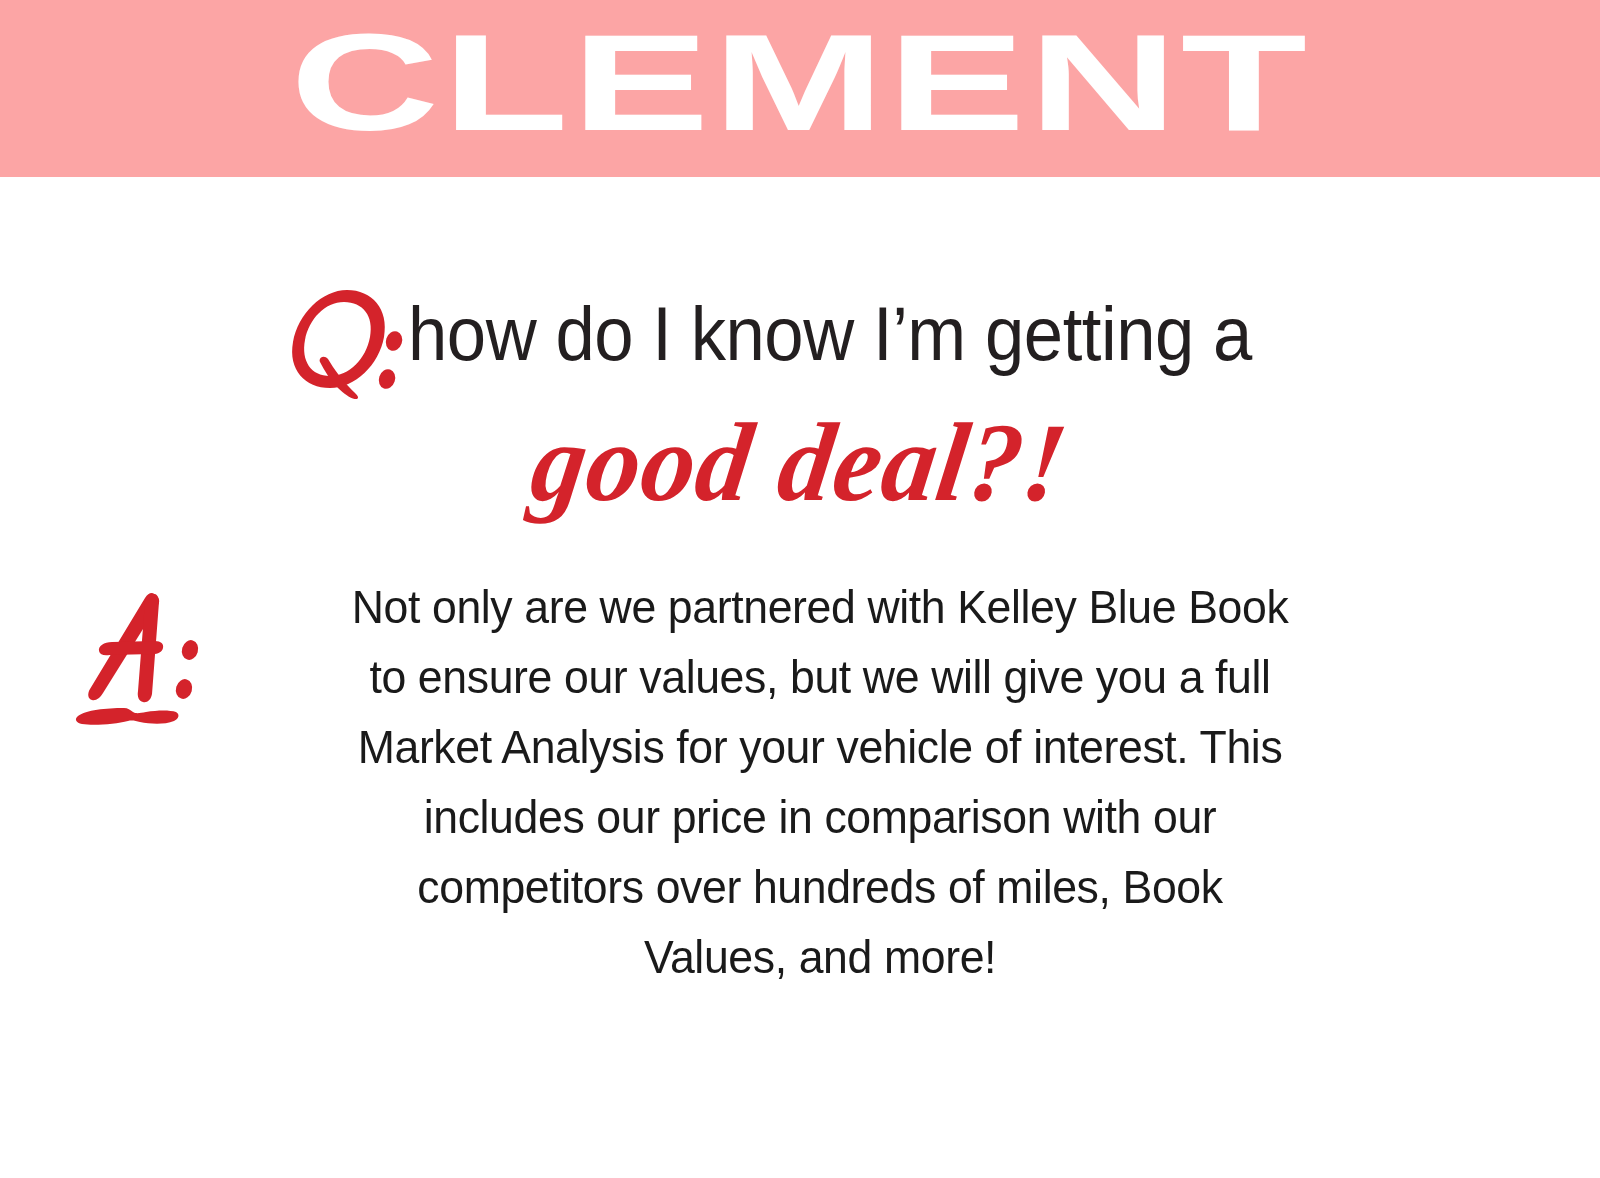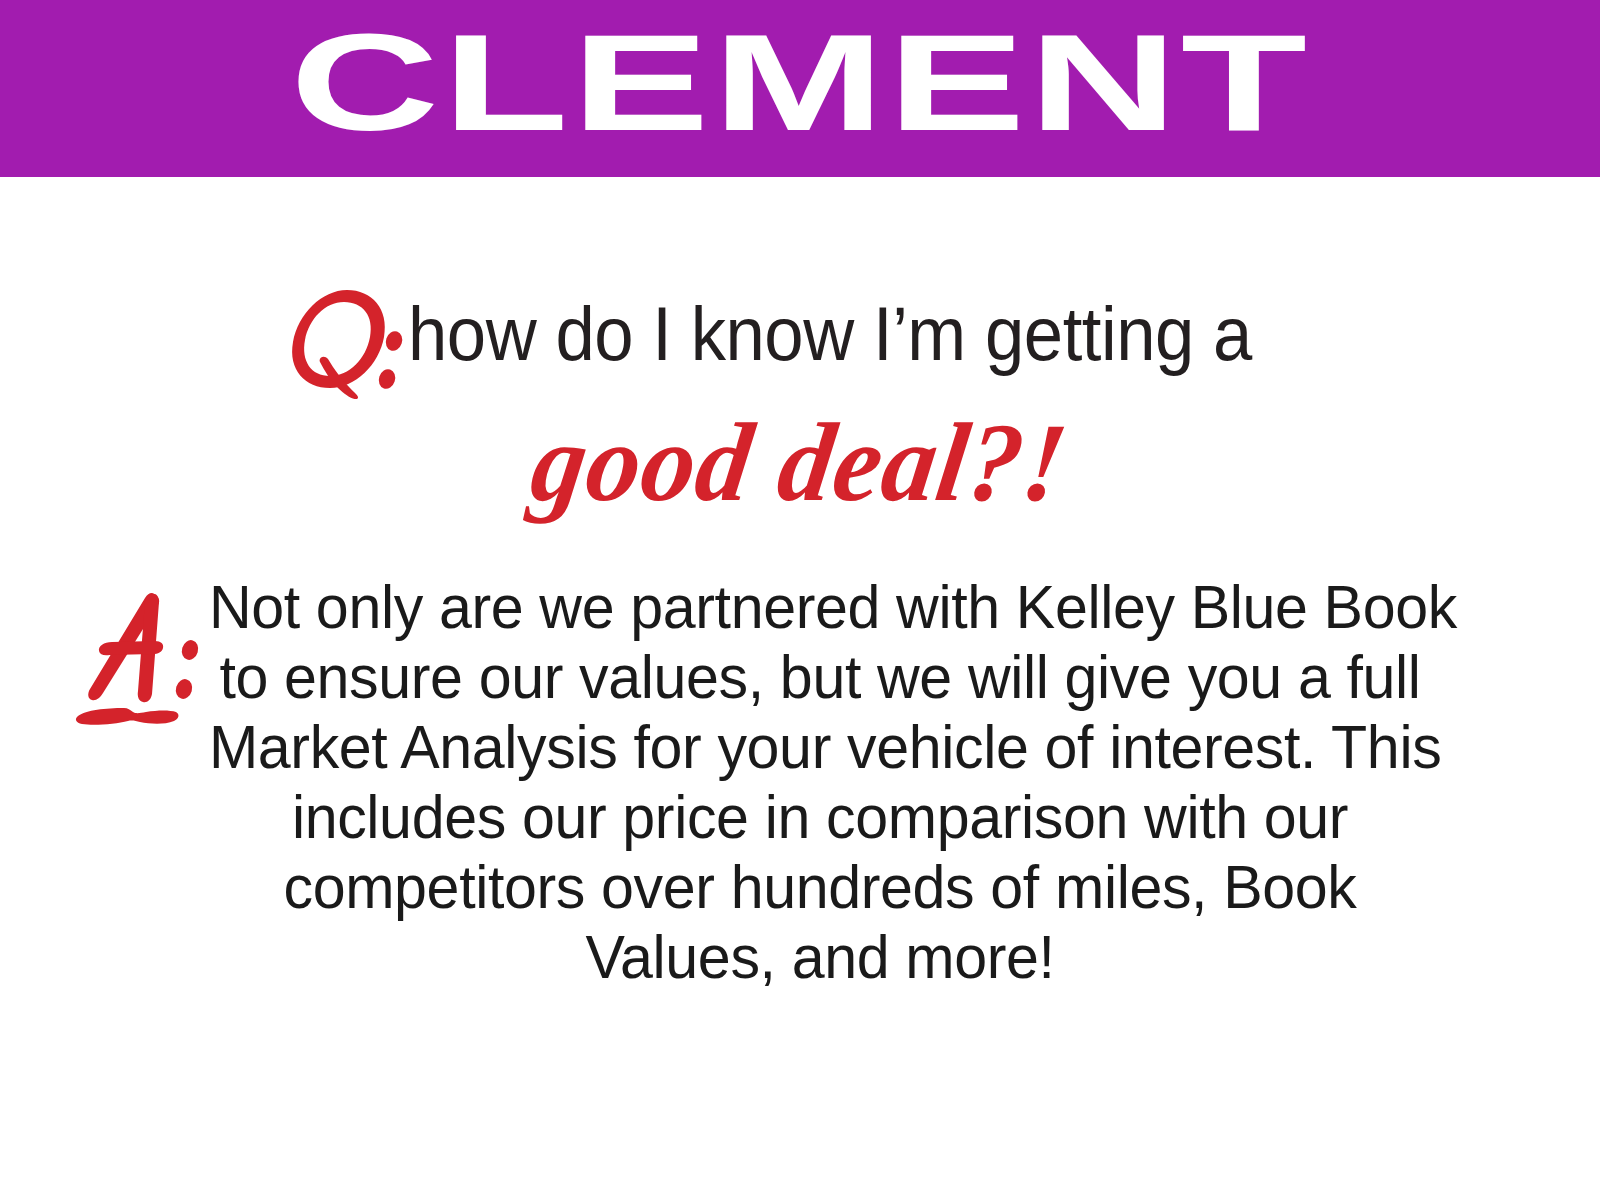--- a/index.html
+++ b/index.html
@@ -20,21 +20,21 @@
     overflow: hidden;
   }
 
   
   .header-band {
     position: absolute;
     left: 0;
     top: 0;
     width: 1600px;
     height: 177px;
-    background: #a21caf;
+    background: #fca5a5;
     display: flex;
     align-items: center;
     justify-content: center;
   }
   .brand-logo {
     display: block;
     width: 1030px;
     height: 126px;
   }
   .brand-logo-text {
@@ -115,21 +115,21 @@
     height: 140px;
   }
 
   .answer-text {
     position: absolute;
     left: 190px;
     top: 0;
     width: 1260px;
     text-align: center;
     font-family: "Liberation Sans", sans-serif;
-    font-size: 61px;
+    font-size: 46px;
     font-weight: 400;
     color: #1a1a1a;
     line-height: 70px;
     letter-spacing: -0.4px;
   }
   .answer-line {
     display: block;
     white-space: nowrap;
     transform: scaleX(0.97);
   }

